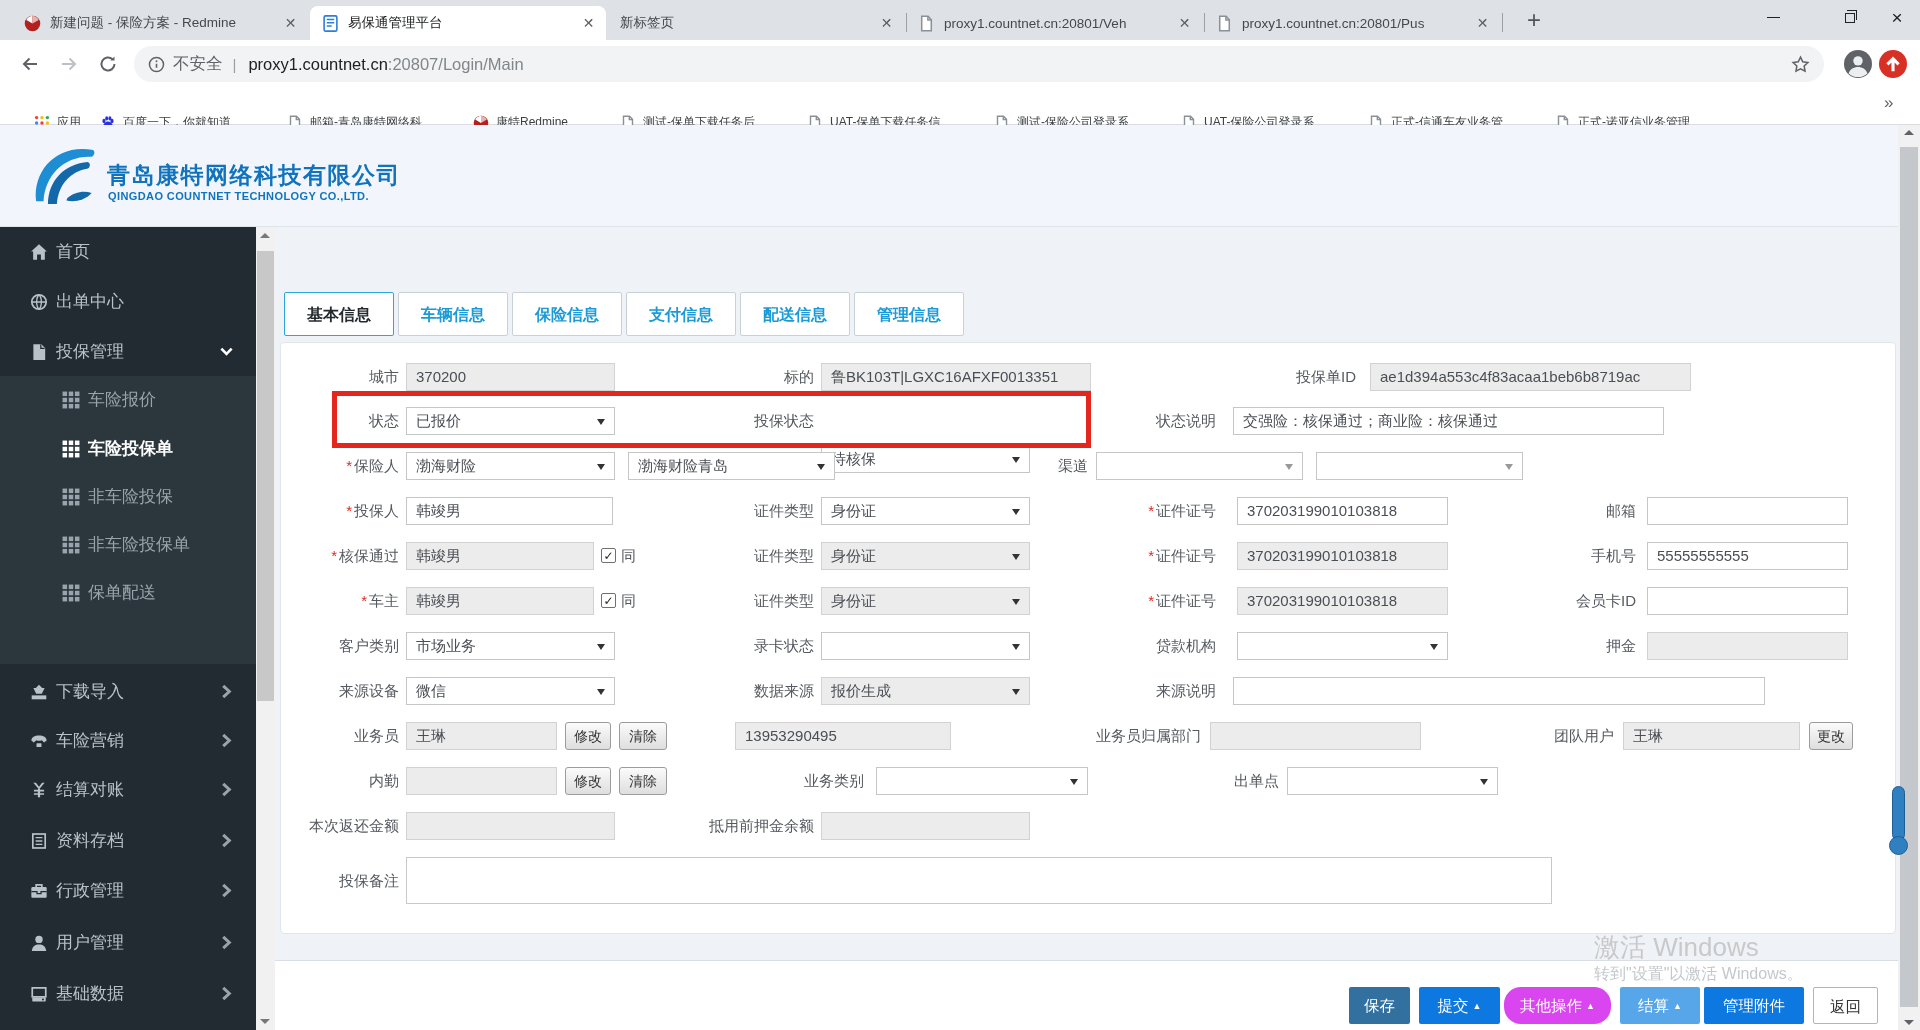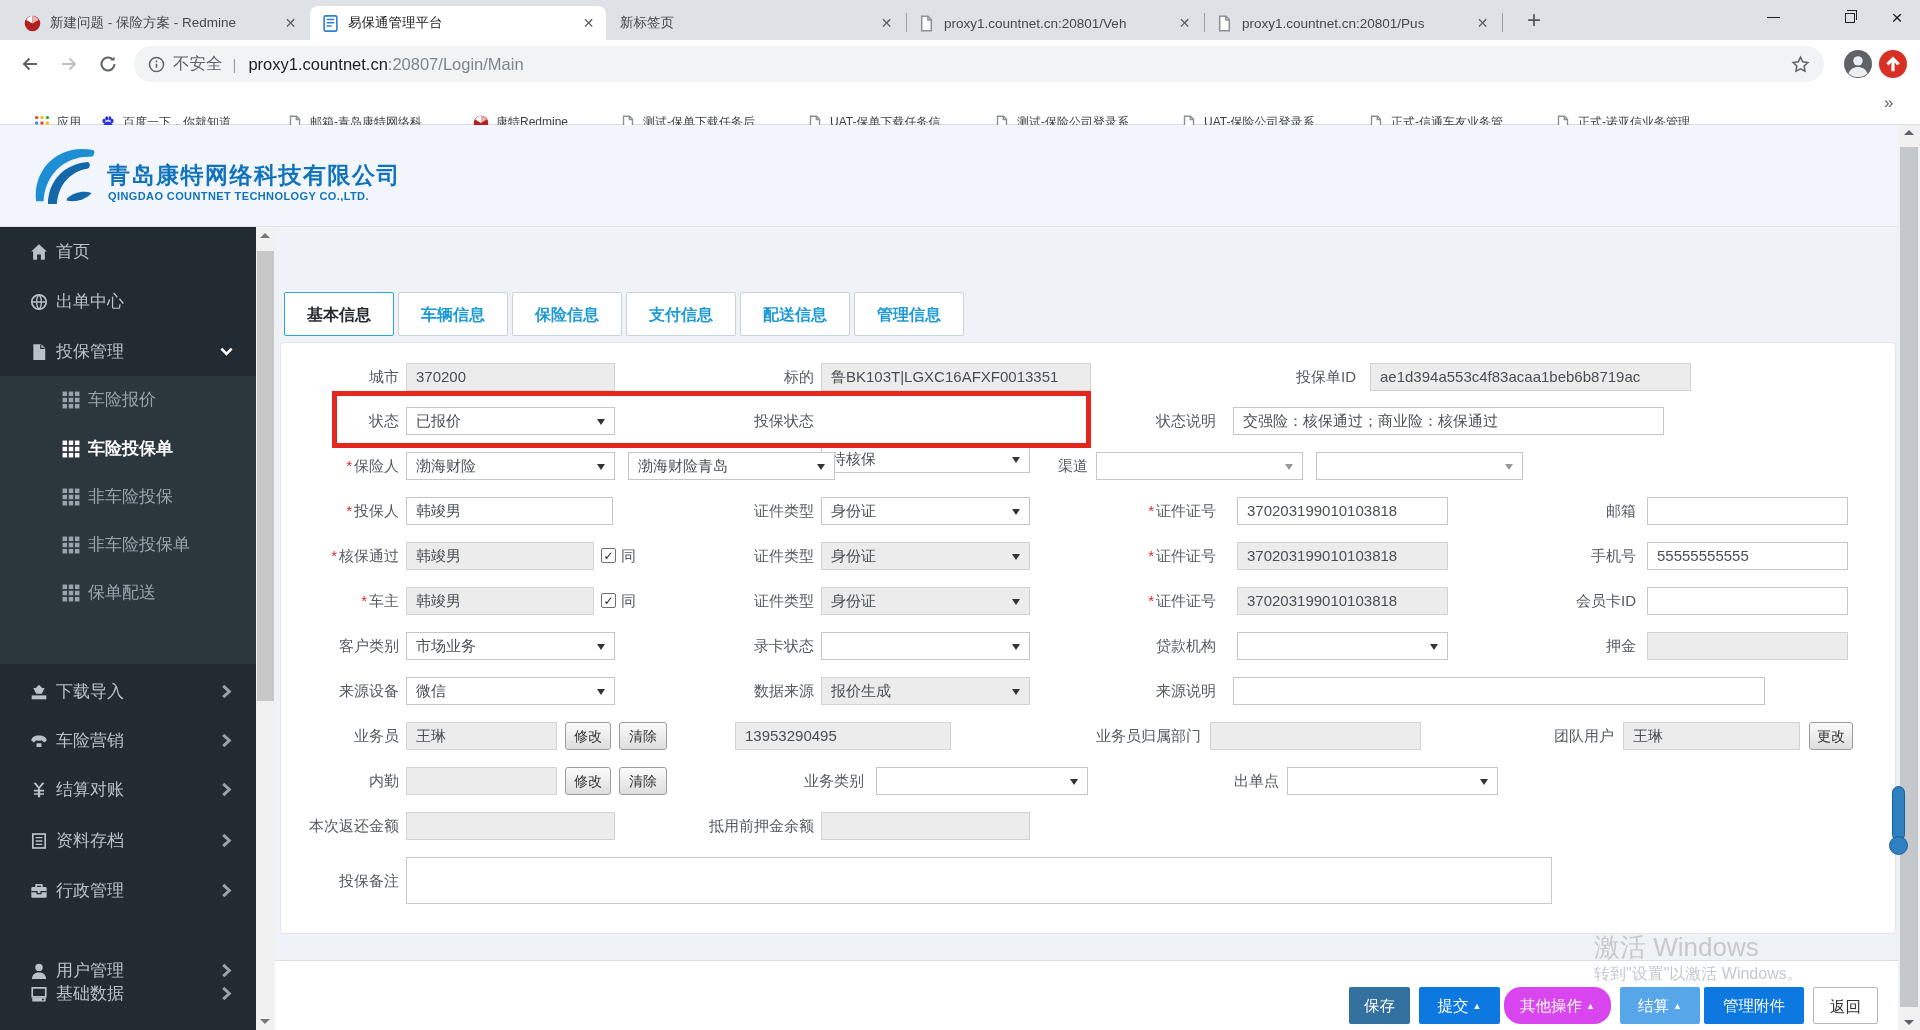--- a/index.html
+++ b/index.html
@@ -490,21 +490,21 @@
           <path d="M1.2 8.5h5v1.8h3.6V8.5h5" fill="none" stroke="#222b32" stroke-width="1.1"></path>
         </svg>
       </span>
       <span class="slb">行政管理</span>
       <span class="chev" style="color:#9aa3ab">
         <svg width="15" height="15" viewBox="0 0 16 16" fill="currentColor">
           <path d="M4.5 2 11 8 4.5 14" fill="none" stroke="currentColor" stroke-width="3.2"></path>
         </svg>
       </span>
     </div>
-    <div class="snav" style="top: 724px; padding-left: 28px;">
+    <div class="snav" style="top: 696px; padding-left: 28px;">
       <span class="sic">
         <svg width="18" height="18" viewBox="0 0 16 16" fill="currentColor">
           <circle cx="8" cy="4.8" r="3.3"></circle>
           <path d="M1.6 15c.5-4 3-5.6 6.4-5.6s5.9 1.6 6.4 5.6Z"></path>
         </svg>
       </span>
       <span class="slb">用户管理</span>
       <span class="chev" style="color:#9aa3ab">
         <svg width="15" height="15" viewBox="0 0 16 16" fill="currentColor">
           <path d="M4.5 2 11 8 4.5 14" fill="none" stroke="currentColor" stroke-width="3.2"></path>

